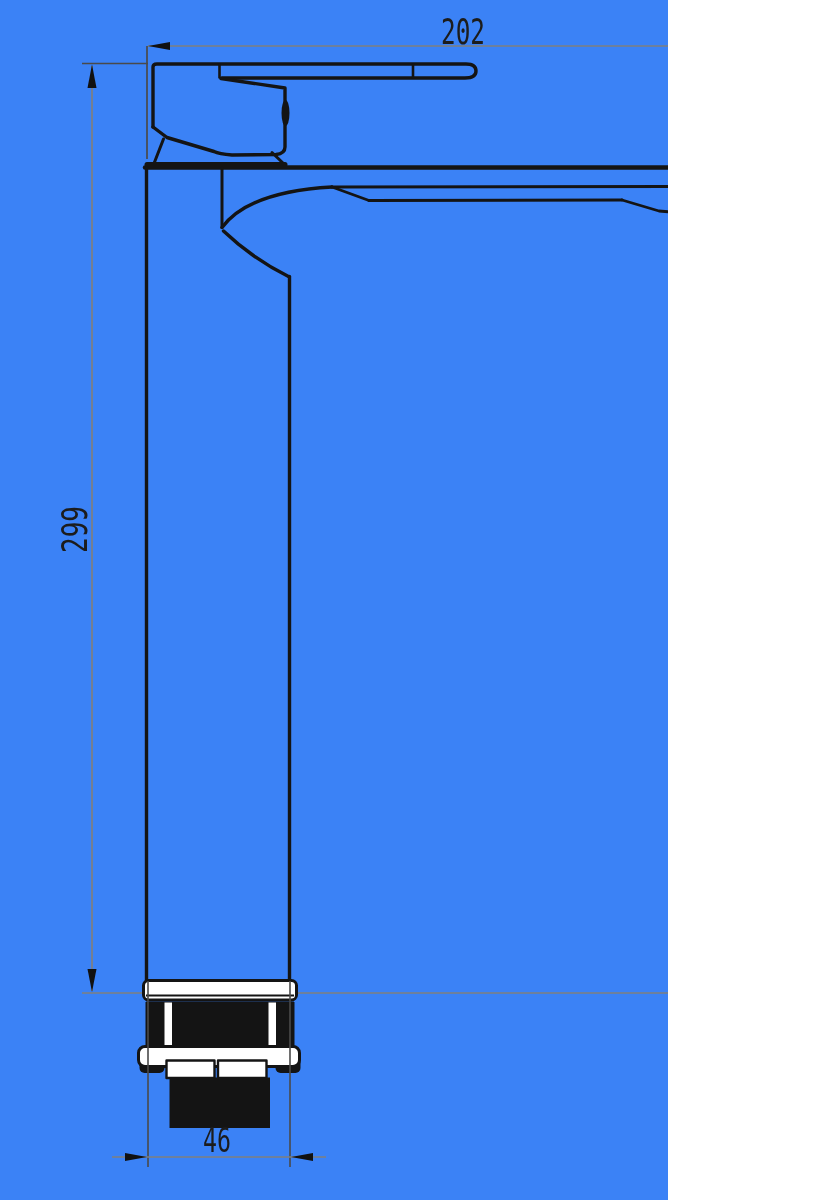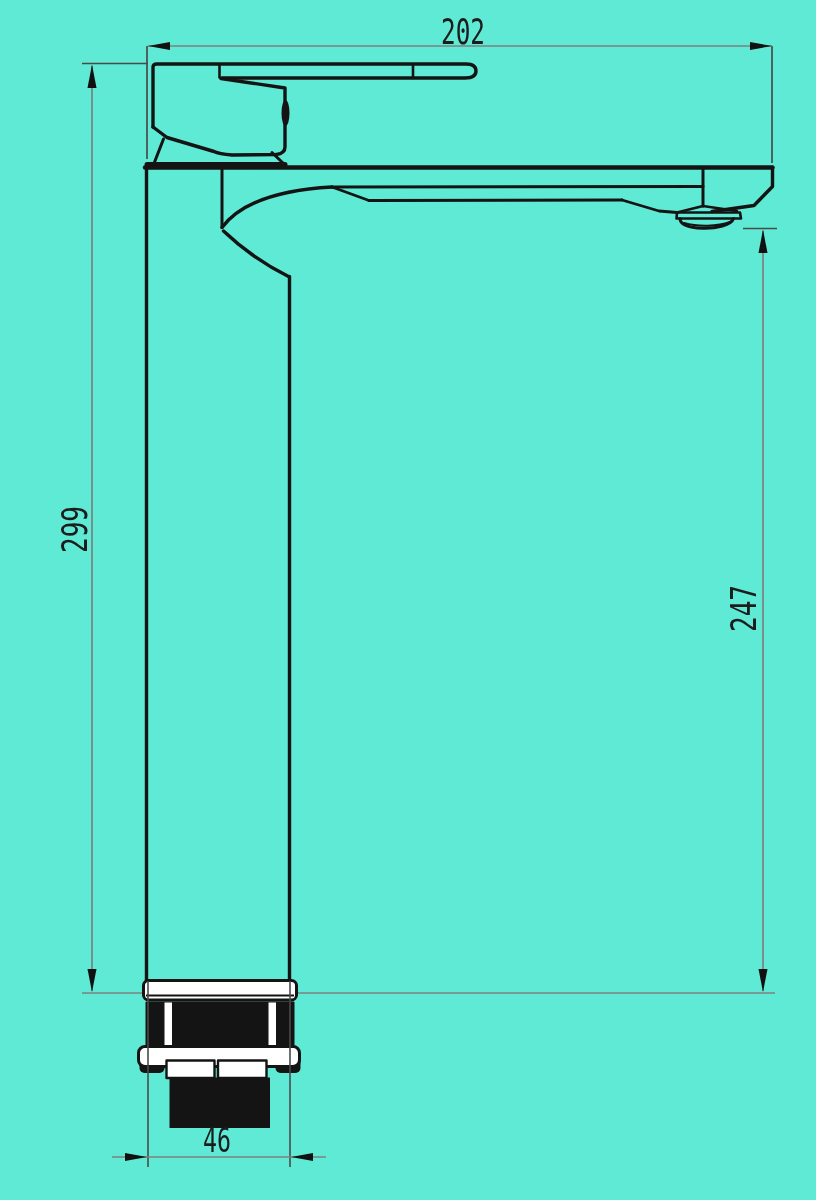--- a/index.html
+++ b/index.html
@@ -1,20 +1,20 @@
 <!DOCTYPE html>
 <html><head>
 <meta charset="utf-8">
 <style>
   html, body { margin: 0; padding: 0; background: #ffffff; }
   .stage {
     position: relative;
-    width: 816px;
+    width: 668px;
     height: 1200px;
-    background: #5eead4;
+    background: #3b82f6;
     overflow: hidden;
   }
   svg { display: block; }
   text {
     font-family: "DejaVu Sans Mono", "Liberation Mono", monospace;
     fill: #1c1c1c;
   }
   .dim-label { font-size: 36px; }
   .dim-label-small { font-size: 34px; }
 </style>

